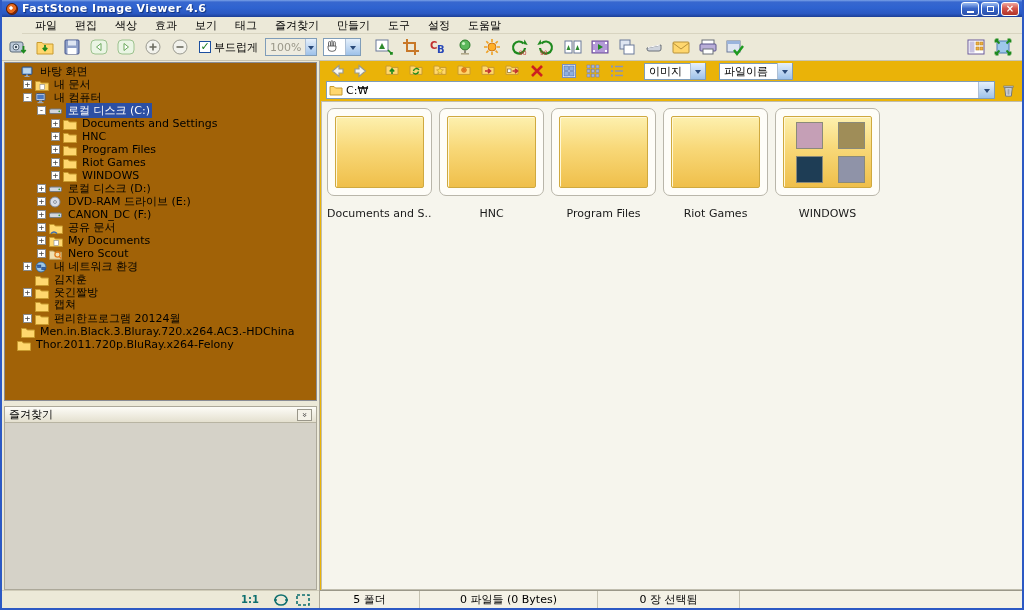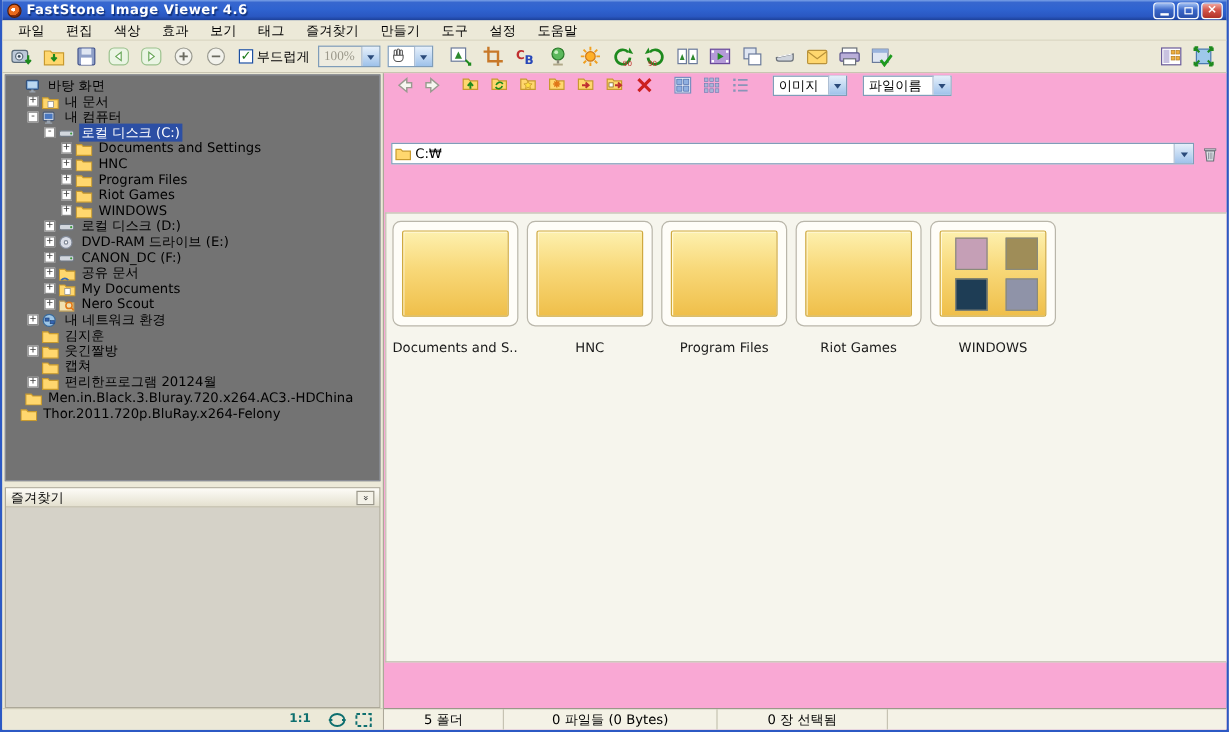--- a/index.html
+++ b/index.html
@@ -22,46 +22,46 @@
     white-space:nowrap; letter-spacing:.4px;}
   .winbtn { width:18px; height:14px; margin-left:2px; border:1px solid #fff; border-radius:3px;
     display:flex; align-items:center; justify-content:center; color:#fff; font-size:10px; line-height:10px;
     background:linear-gradient(180deg,#9cbcf2,#3a66c8 45%,#2a50aa); font-weight:bold; }
   .winbtn.close { background:linear-gradient(180deg,#f0a8a0,#d4554a 45%,#b03328); }
   .winbtn .maxsq { width:7px; height:6px; border:1.5px solid #fff; display:block; }
   .winbtn .minln { width:7px; height:2px; background:#fff; display:block; margin-top:6px; }
 
   
   .menubar { height:17px; flex:0 0 17px; display:flex; align-items:center; background:#ece9d8;
-    border-bottom:1px solid #d8d4c0; padding-left:4px; }
+    border-bottom:1px solid #d8d4c0; padding-left:4px;margin-left:20px; }
   .menu-item { padding:1px 9px; cursor:default; }
 
   
   .toolbar { height:27px; flex:0 0 27px; display:flex; align-items:center; background:#ece9d8;
     border-bottom:1px solid #c9c5b2; padding:0 4px; }
   .tbtn { width:24px; height:22px; display:flex; align-items:center; justify-content:center; margin-right:3px; }
   .tbtn svg { width:18px; height:18px; }
   .tb-gap { width:8px; }
   .checkwrap { display:flex; align-items:center; margin:0 4px; }
   .checkbox { width:12px; height:12px; border:1px solid #1c4fa0; background:#fff; color:#1a7a1a;
     font-size:11px; line-height:10px; text-align:center; font-weight:bold; margin-right:3px; }
   .combo { display:flex; align-items:center; border:1px solid #7f9db9; background:#fff; height:18px; margin:0 3px; }
-  .combo .val { padding:0 4px; flex:1; white-space:nowrap;font-family:Liberation Serif, serif; }
+  .combo .val { padding:0 4px; flex:1; white-space:nowrap; }
   .combo.disabled { background:#eeece0; color:#9b988a; }
   .combo .btn { width:15px; height:16px; border-left:1px solid #aebfd4; display:flex; align-items:center;
     justify-content:center; background:linear-gradient(180deg,#e6f0fb,#bcd5f1 60%,#9ec2ea); }
   .combo .btn i { width:0; height:0; border:3px solid transparent; border-top:4px solid #2a4a7a; margin-top:4px; }
   .right-tools { margin-left:auto; display:flex; }
 
   
   .main { flex:1; display:flex; min-height:0; }
 
   
   .left { width:318px; flex:0 0 318px; display:flex; flex-direction:column; background:#ece9d8; border-right:1px solid #aca899; }
-  .tree { flex:0 0 339px; background:#737373; border:1px solid #898c95; margin:1px 2px 0 2px; overflow:hidden; padding-top:2px; }
+  .tree { flex:0 0 339px; background:#a16207; border:1px solid #898c95; margin:1px 2px 0 2px; overflow:hidden; padding-top:2px; }
   .tree-row { height:13px; display:flex; align-items:center; white-space:nowrap; }
   .expander { width:9px; height:9px; flex:0 0 9px; border:1px solid #8a8a8a; background:#fff; margin-right:3px;
     font-size:9px; line-height:7px; text-align:center; color:#444; font-family:"DejaVu Sans Mono",monospace; }
   .expander.empty { border:none; background:transparent; }
   .ticon { width:14px; height:12px; flex:0 0 14px; margin-right:3px; }
   .ticon svg { width:14px; height:12px; display:block; }
   .tlabel { padding:0 2px; }
   .tree-row.selected .tlabel { background:#2c4fa4; color:#fff; }
 
   .preview { flex:1; display:flex; flex-direction:column; margin:5px 2px 0 2px; border:1px solid #aca899; }
@@ -71,21 +71,21 @@
   .collapse-btn { width:15px; height:12px; border:1px solid #9a978a; background:#f4f2e8; display:flex;
     align-items:center; justify-content:center; font-size:8px; color:#333; }
   .collapse-btn span { transform:rotate(90deg); display:block; letter-spacing:-1px; }
   .preview-body { flex:1; background:#d5d2c8; }
   .left-status { flex:0 0 18px; display:flex; align-items:center; justify-content:flex-end;
     background:#ece9d8; border-top:1px solid #cfcbb8; padding:0 8px; }
   .ratio { color:#0e6f6f; font-weight:bold; font-size:10px; margin-right:8px; }
   .lsbtn { width:16px; height:14px; margin-left:6px; display:flex; align-items:center; justify-content:center; }
 
   
-  .right { flex:1; display:flex; flex-direction:column; min-width:0; background:#f9a8d4;gap:38px; }
+  .right { flex:1; display:flex; flex-direction:column; min-width:0; background:#eab308; }
   .navbar { height:20px; flex:0 0 20px; display:flex; align-items:center; padding:0 6px; }
   .nbtn { width:22px; height:18px; display:flex; align-items:center; justify-content:center; margin-right:2px; }
   .nbtn svg { width:16px; height:16px; }
   .nav-gap { width:8px; }
   .navbar .combo { height:17px; }
   .combo.filter { width:62px; margin-left:14px; }
   .combo.sortby { width:74px; margin-left:10px; }
 
   .addressbar { height:20px; flex:0 0 20px; display:flex; align-items:center; padding:0 4px 2px 6px; }
   .address { flex:1; display:flex; align-items:center; border:1px solid #7f9db9; background:#fff; height:18px; }

